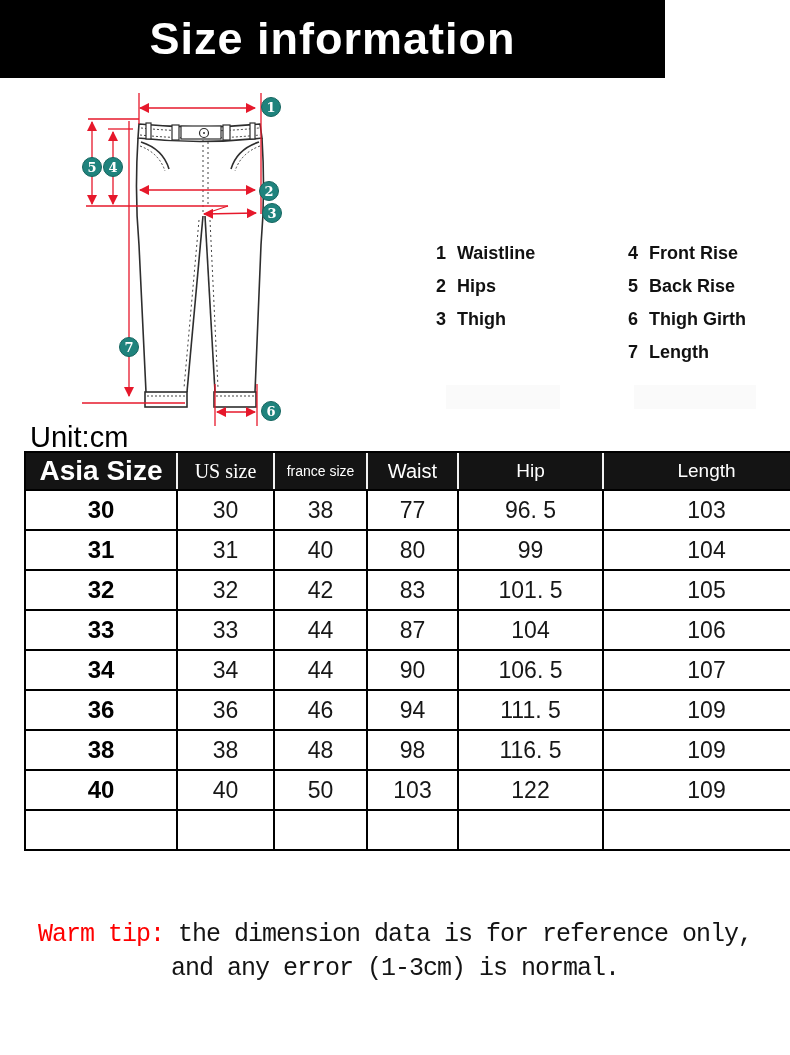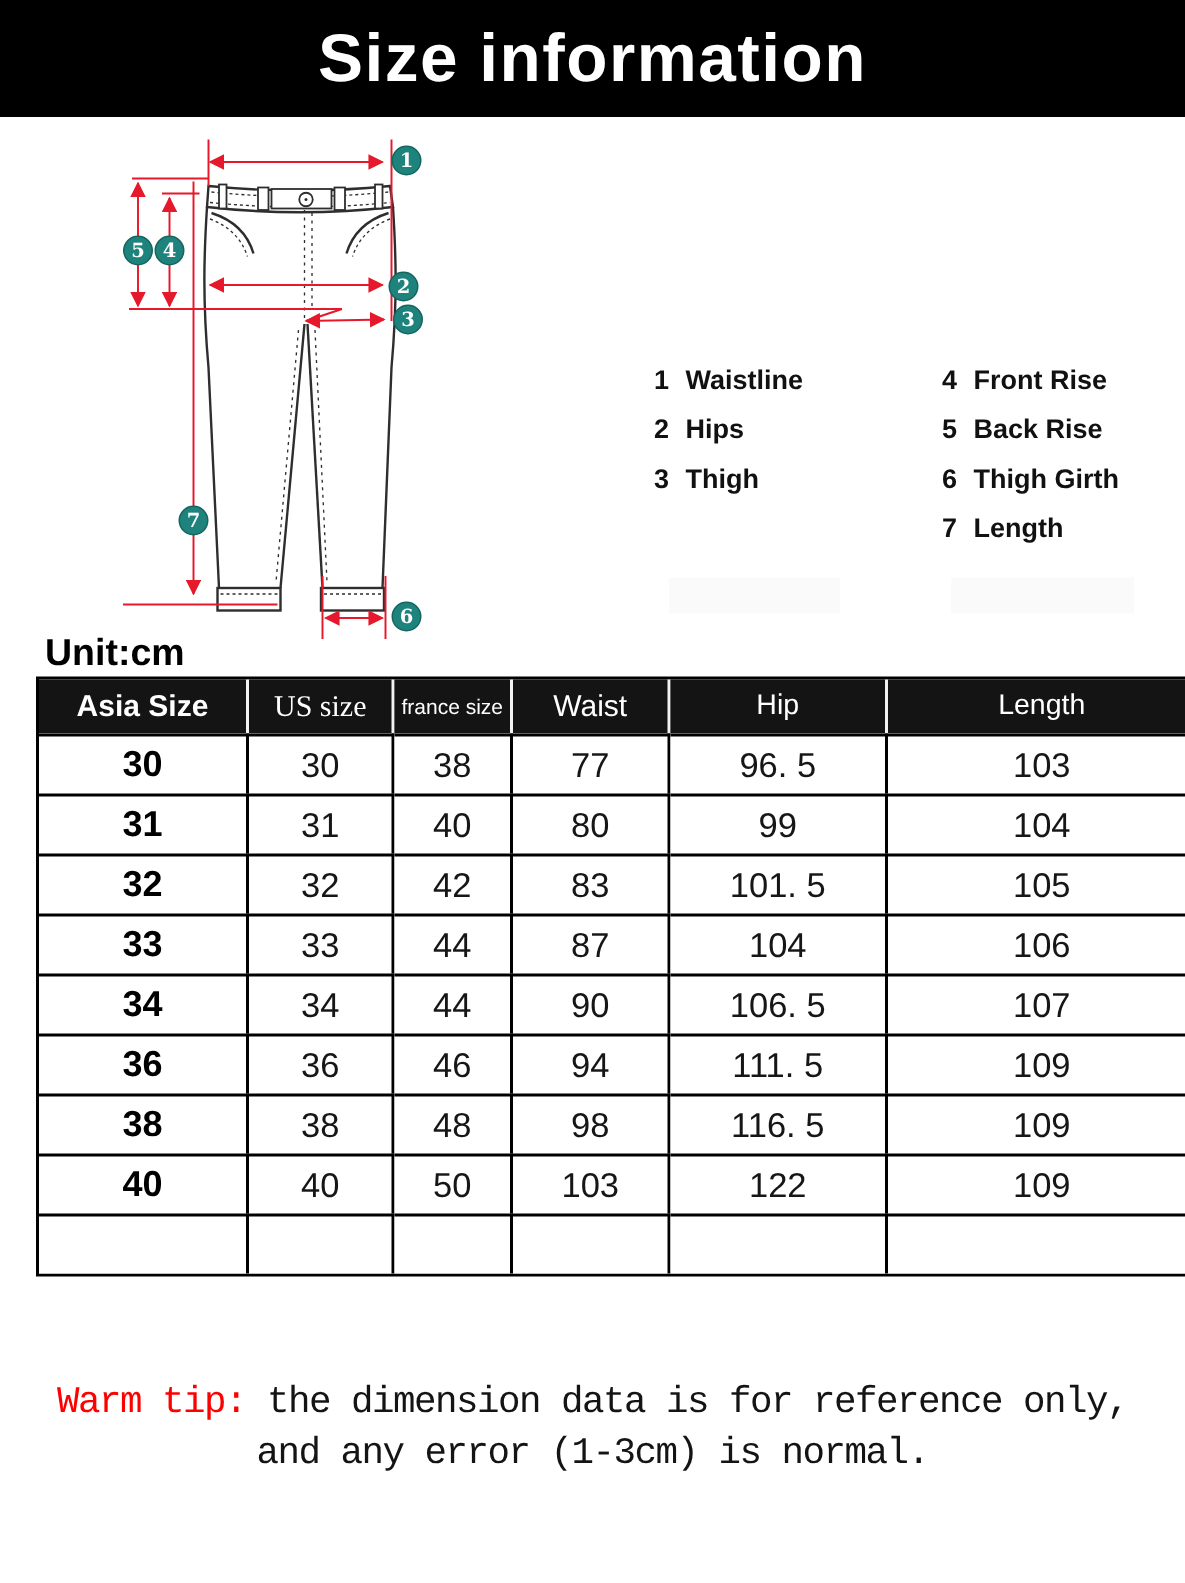--- a/index.html
+++ b/index.html
@@ -1,50 +1,50 @@
 <!DOCTYPE html>
 <html><head>
 <meta charset="utf-8">
 <style>
   html,body{margin:0;padding:0;background:#fff;}
   .page{position:relative;width:790px;height:1055px;background:#ffffff;overflow:hidden;
         font-family:"Liberation Sans",sans-serif;color:#111;}
   
-  .title-bar{position:absolute;left:0;top:0;width:790px;height:78px;background:#000;
+  .title-bar{position:absolute;left:0;top:0;width:665px;height:78px;background:#000;
              display:flex;align-items:center;justify-content:center;}
   .title-bar .title{color:#fff;font-size:45px;font-weight:bold;letter-spacing:1px;}
   
   .diagram-svg{position:absolute;left:82px;top:90px;width:210px;height:345px;}
   
   .legend-col{position:absolute;font-size:18px;font-weight:600;color:#111;}
   .legend-col.left{left:436px;top:243px;}
   .legend-col.right{left:628px;top:243px;}
   .legend-row{display:flex;height:20px;margin-bottom:13px;align-items:center;}
   .legend-num{width:21px;flex:none;}
   .legend-label{white-space:nowrap;}
   .ghost-box{position:absolute;height:24px;background:#fafafa;}
   .ghost-box.g1{left:446px;top:385px;width:114px;}
   .ghost-box.g2{left:634px;top:385px;width:122px;}
   
-  .unit-label{position:absolute;left:30px;top:421px;font-size:25px;font-weight:bold;color:#000;}
+  .unit-label{position:absolute;left:30px;top:421px;font-size:29px;font-weight:normal;color:#000;}
   
   table.size-table{position:absolute;left:24px;top:451px;width:747px;table-layout:fixed;
                    border-collapse:separate;border-spacing:0;border:2px solid #000;}
   .size-table th,.size-table td{box-sizing:border-box;text-align:center;vertical-align:middle;
                                 padding:0;overflow:hidden;}
   .size-table th{background:#141414;color:#fff;height:36px;font-weight:400;
                  border-right:2px solid #f2f2f2;}
   .size-table th:last-child{border-right:none;}
   .size-table td{height:40px;font-size:23px;color:#161616;background:#fff;
                  border-right:2px solid #000;border-top:2px solid #000;}
   .size-table td:last-child{border-right:none;}
-  .size-table th.col-0{width:140px;font-size:20px;font-weight:700;}
+  .size-table th.col-0{width:152px;font-size:28px;font-weight:700;}
   .size-table th.col-1{width:97px;font-size:20px;font-family:Liberation Serif, serif;}
-  .size-table th.col-2{width:79px;font-size:14px;margin-left:15px;}
-  .size-table th.col-3{width:105px;font-size:20px;}
+  .size-table th.col-2{width:93px;font-size:14px;margin-left:15px;}
+  .size-table th.col-3{width:91px;font-size:20px;}
   .size-table th.col-4{width:145px;font-size:19px;margin-left:48px;}
   .size-table th.col-5{width:205px;font-size:19px;}
   .size-table td.col-0{font-size:24px;font-weight:700;color:#000;}
   
   .warm-tip{position:absolute;left:0;top:918px;width:790px;text-align:center;
             font-family:"Liberation Mono",monospace;font-size:25px;letter-spacing:-1px;
             line-height:34px;color:#141414;font-weight:500;}
   .warm-tip .tip-prefix{color:#fe0000;}
 </style>
 </head>

